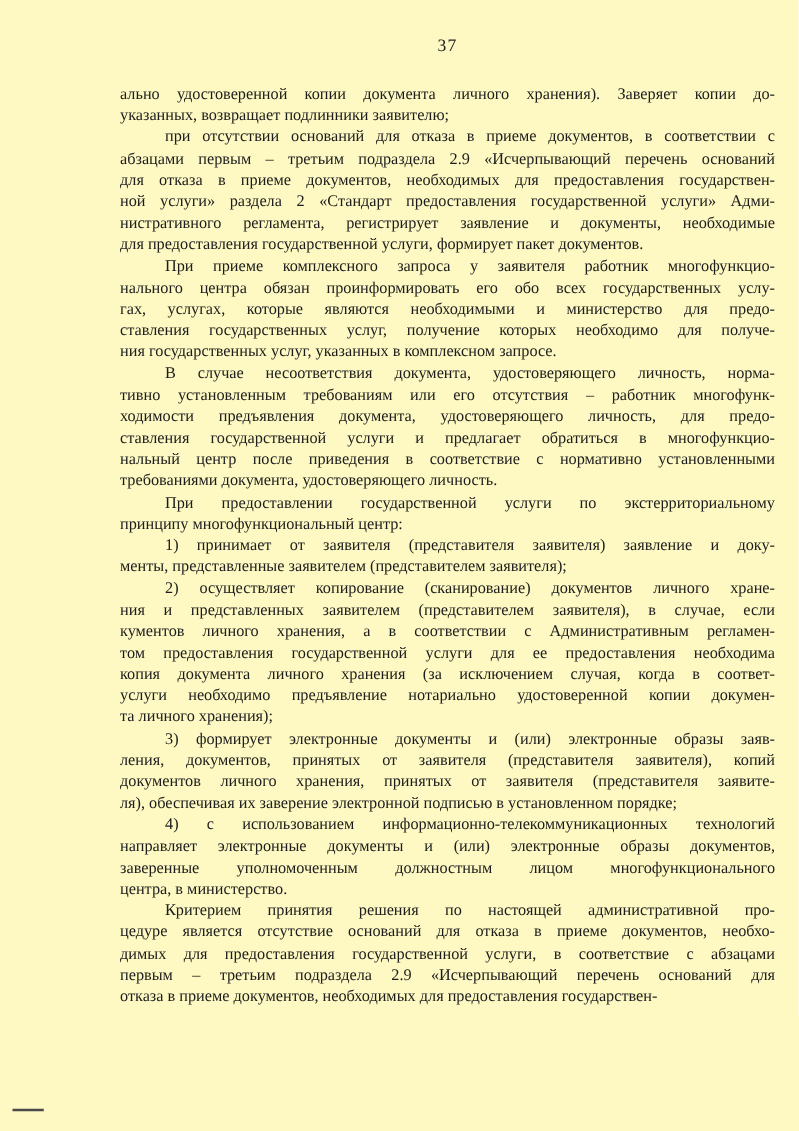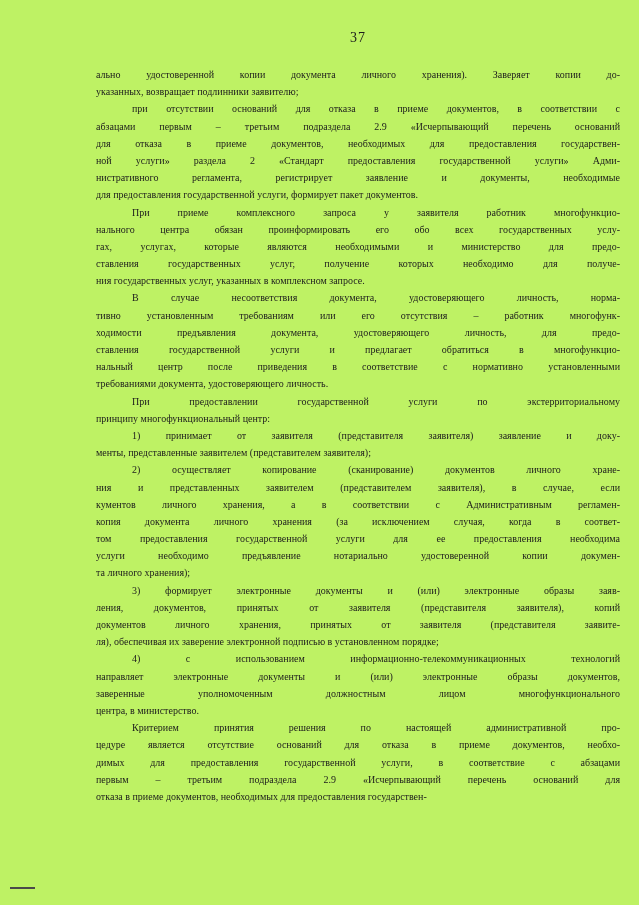--- a/index.html
+++ b/index.html
@@ -4,40 +4,40 @@
 <style>
   html, body {
     margin: 0;
     padding: 0;
     background: #ffffff;
   }
   .page {
     position: relative;
     width: 639px;
     height: 905px;
-    background: #bef264;
+    background: #fef9c3;
     font-family: "Liberation Serif", "DejaVu Serif", serif;
     color: #1c1c1c;
     overflow: hidden;
   }
   .page-number {
     position: absolute;
     top: 30px;
     left: 96px;
     width: 524px;
     text-align: center;
     font-size: 14px;
     letter-spacing: 1px;
   }
   .text-block {
     position: absolute;
     top: 66px;
     left: 96px;
     width: 524px;
-    font-size: 10px;
+    font-size: 13px;
   }
   .para {
     margin: 0;
     padding: 0;
   }
   .line {
     line-height: 17.2px;
     height: 17.2px;
     max-height: 17.2px;
     overflow: hidden;
@@ -99,22 +99,22 @@
         <div class="line last">принципу многофункциональный центр:</div>
       </div>
       <div class="para">
         <div class="line indent">1) принимает от заявителя (представителя заявителя) заявление и доку-</div>
         <div class="line last">менты, представленные заявителем (представителем заявителя);</div>
       </div>
       <div class="para">
         <div class="line indent">2) осуществляет копирование (сканирование) документов личного хране-</div>
         <div class="line">ния и представленных заявителем (представителем заявителя), в случае, если</div>
         <div class="line">кументов личного хранения, а в соответствии с Административным регламен-</div>
+        <div class="line">том предоставления государственной услуги для ее предоставления необходима</div>
         <div class="line">копия документа личного хранения (за исключением случая, когда в соответ-</div>
-        <div class="line">том предоставления государственной услуги для ее предоставления необходима</div>
         <div class="line">услуги необходимо предъявление нотариально удостоверенной копии докумен-</div>
         <div class="line last">та личного хранения);</div>
       </div>
       <div class="para">
         <div class="line indent">3) формирует электронные документы и (или) электронные образы заяв-</div>
         <div class="line">ления, документов, принятых от заявителя (представителя заявителя), копий</div>
         <div class="line">документов личного хранения, принятых от заявителя (представителя заявите-</div>
         <div class="line last">ля), обеспечивая их заверение электронной подписью в установленном порядке;</div>
       </div>
       <div class="para">

